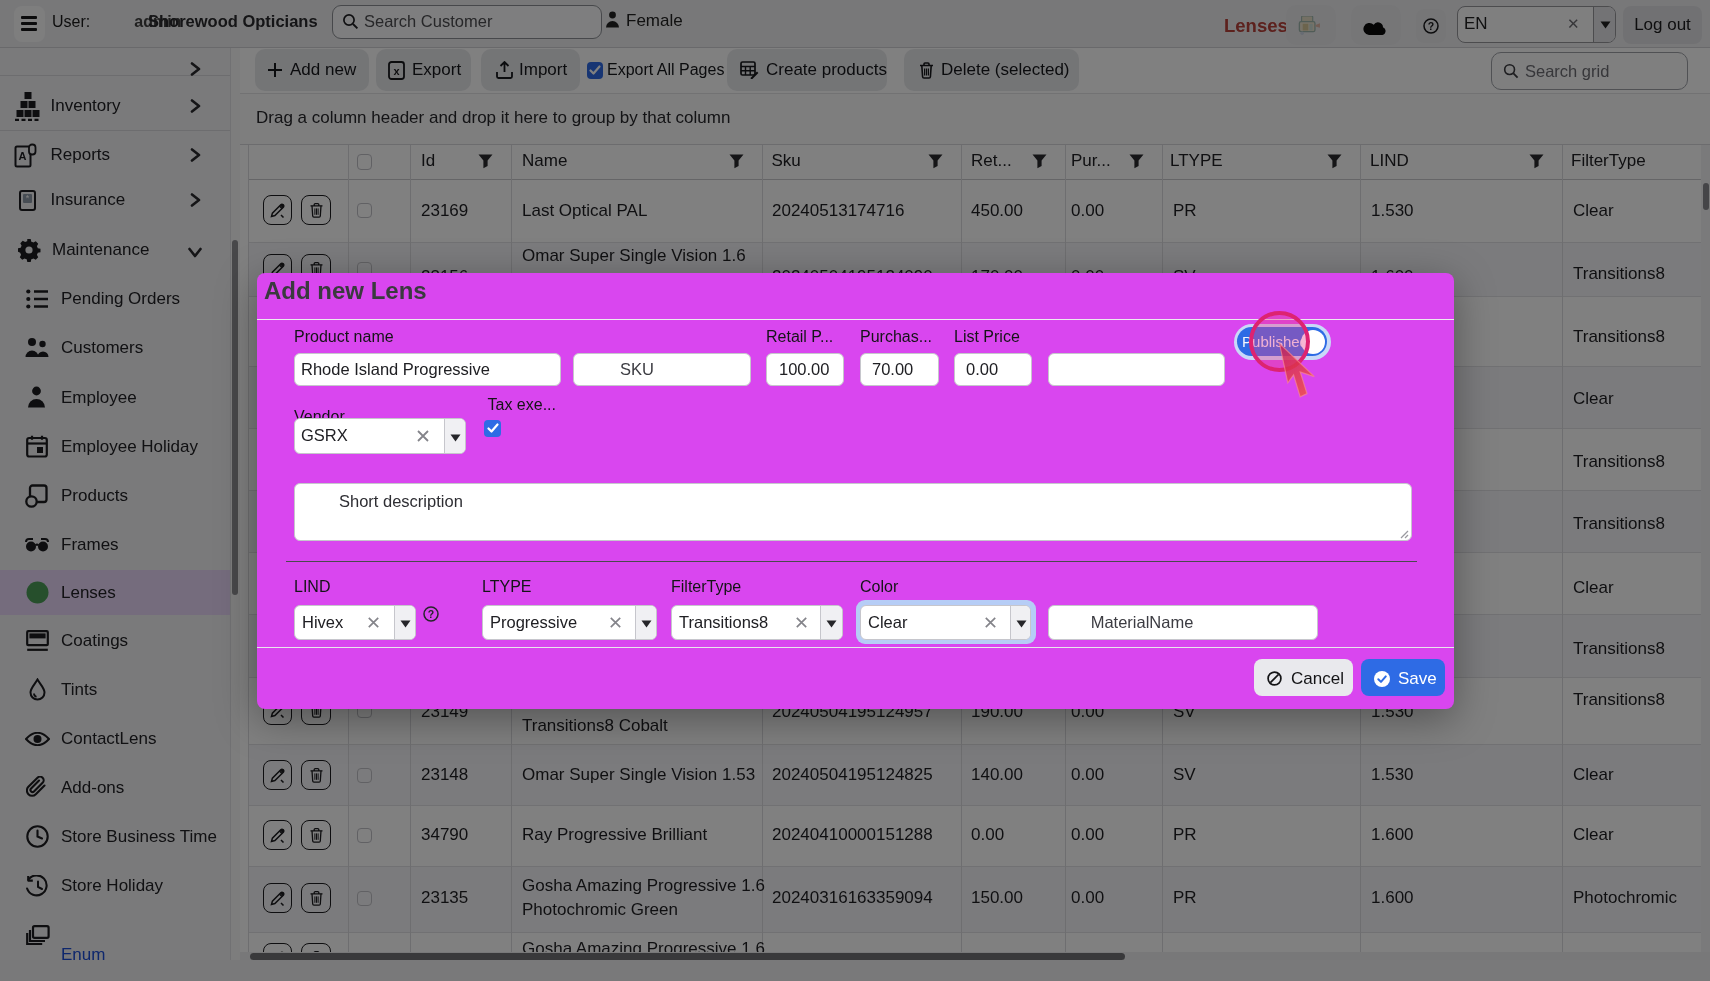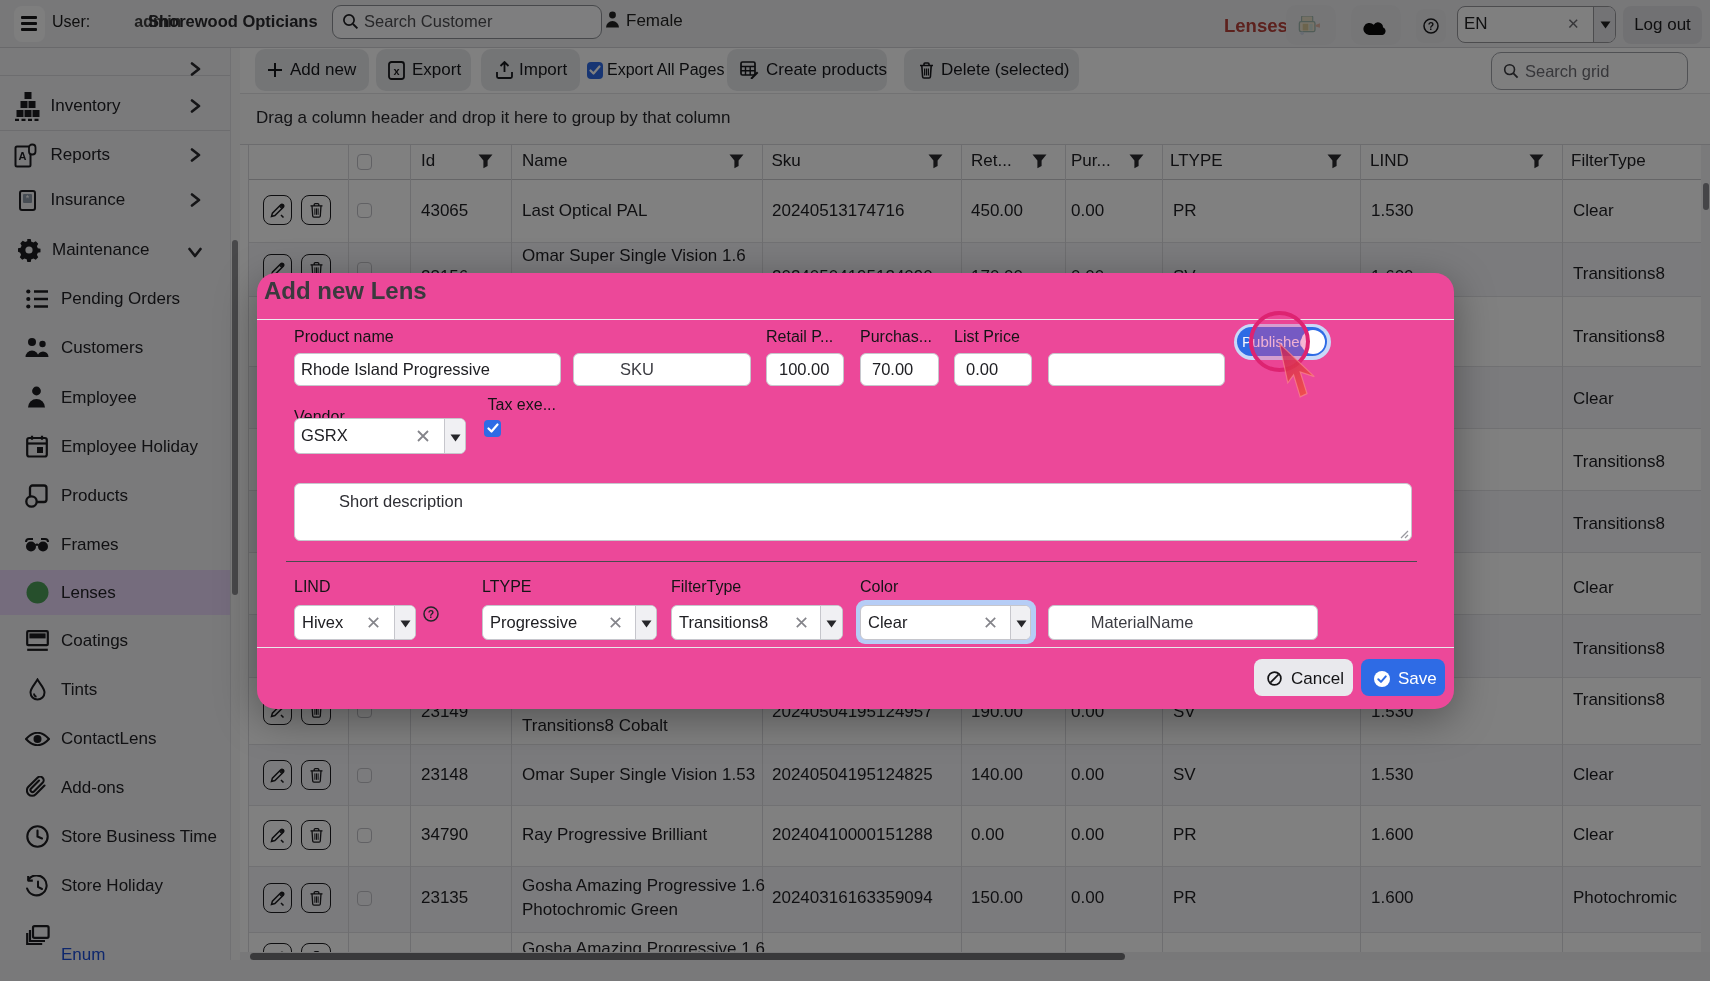--- a/index.html
+++ b/index.html
@@ -293,21 +293,21 @@
         </svg></div>
     </div>
     <div style="position:absolute;left:301px;top:195px;width:30px;height:30px;border:1.7px solid #1d1d20;border-radius:8px;">
       <div style="position:absolute;left:8px;top:7px;"><svg width="13" height="15" viewBox="0 0 13 15">
           <path d="M0.5 2.8 h12 M4.2 2.8 V1.6 a0.9 0.9 0 0 1 .9 -.9 h2.8 a0.9 0.9 0 0 1 .9 .9 v1.2" fill="none" stroke="#1d1d20" stroke-width="1.3"></path>
           <path d="M2 2.8 l.7 10.2 a1.2 1.2 0 0 0 1.2 1.1 h5.2 a1.2 1.2 0 0 0 1.2 -1.1 l.7 -10.2" fill="none" stroke="#1d1d20" stroke-width="1.3"></path>
           <path d="M4.9 5.4 v6.4 M6.5 5.4 v6.4 M8.1 5.4 v6.4" stroke="#1d1d20" stroke-width="1"></path>
         </svg></div>
     </div>
 <div style="position:absolute;left:356.5px;top:202.5px;width:15.5px;height:15.5px;border:1.5px solid #c2c2c8;border-radius:4px;"></div>
-<div style="position:absolute;left:421px;top:194px;height:34px;line-height:34px;font-size:17px;color:#1f1f23;font-weight:400;white-space:nowrap;">43065</div>
+<div style="position:absolute;left:421px;top:194px;height:34px;line-height:34px;font-size:17px;color:#1f1f23;font-weight:400;white-space:nowrap;">23169</div>
     <div style="position:absolute;left:772px;top:194px;height:34px;line-height:34px;font-size:17px;color:#1f1f23;font-weight:400;white-space:nowrap;">20240513174716</div>
     <div style="position:absolute;left:971px;top:194px;height:34px;line-height:34px;font-size:17px;color:#1f1f23;font-weight:400;white-space:nowrap;">450.00</div>
     <div style="position:absolute;left:1071px;top:194px;height:34px;line-height:34px;font-size:17px;color:#1f1f23;font-weight:400;white-space:nowrap;">0.00</div>
     <div style="position:absolute;left:1173px;top:194px;height:34px;line-height:34px;font-size:17px;color:#1f1f23;font-weight:400;white-space:nowrap;">PR</div>
     <div style="position:absolute;left:1371px;top:194px;height:34px;line-height:34px;font-size:17px;color:#1f1f23;font-weight:400;white-space:nowrap;">1.530</div>
     <div style="position:absolute;left:1573px;top:194px;height:34px;line-height:34px;font-size:17px;color:#1f1f23;font-weight:400;white-space:nowrap;">Clear</div>
 <div style="position:absolute;left:522px;top:194px;height:34px;line-height:34px;font-size:17px;color:#1f1f23;font-weight:400;white-space:nowrap;">Last Optical PAL</div>
 <div style="position:absolute;left:262.5px;top:254px;width:29px;height:30px;border:1.7px solid #1d1d20;border-radius:8px;">
       <div style="position:absolute;left:6px;top:6.5px;"><svg width="15" height="15" viewBox="0 0 15 15">
           <path d="M1.5 13.5 l.9-3.4 L10.8 1.7 a1.6 1.6 0 0 1 2.3 0 l.2.2 a1.6 1.6 0 0 1 0 2.3 L4.9 12.6 z" fill="none" stroke="#1d1d20" stroke-width="1.5"></path>
@@ -447,21 +447,21 @@
         </svg></div>
     </div>
 <div style="position:absolute;left:522px;top:932px;height:34px;line-height:34px;font-size:17px;color:#1f1f23;font-weight:400;white-space:nowrap;">Gosha Amazing Progressive 1.6</div>
 <div style="position:absolute;left:240px;top:952px;width:1470px;height:10px;background:#efeff2;"></div>
 <div style="position:absolute;left:250px;top:953px;width:875px;height:7px;border-radius:3.5px;background:#737377;"></div>
 <div style="position:absolute;left:1701px;top:145px;width:9px;height:807px;background:#f4f4f6;"></div>
 <div style="position:absolute;left:1702.5px;top:183px;width:6px;height:27px;border-radius:3px;background:#8a8a8f;"></div>
 <div style="position:absolute;left:0;top:960px;width:1710px;height:21px;background:#f2f2f4;"></div>
 </div>
 <div class="ab" style="left:0;top:0;width:1710px;height:981px;background:rgba(0,0,0,0.498);"></div>
-<div class="ab" style="left:257px;top:273px;width:1196.5px;height:436px;background:#ec4899;border-radius:19px;box-shadow:0 10px 40px rgba(0,0,0,0.35);text-decoration:underline;">
+<div class="ab" style="left:257px;top:273px;width:1196.5px;height:436px;background:#d946ef;border-radius:8px;box-shadow:0 10px 40px rgba(0,0,0,0.35);text-decoration:underline;">
 <div style="position:absolute;left:7px;top:-6.5px;height:48px;line-height:48px;font-size:24px;color:#3a3a3e;font-weight:700;white-space:nowrap;">Add new Lens</div>
 <div style="position:absolute;left:0;top:46px;width:1196.5px;height:0;border-top:1px solid #ececef;"></div>
 <div style="position:absolute;left:37px;top:47.5px;height:32px;line-height:32px;font-size:16px;color:#141416;font-weight:400;white-space:nowrap;">Product name</div>
 <div style="position:absolute;left:37px;top:80px;width:267px;height:33px;background:#fff;border:1.4px solid #c6c6cc;border-radius:6px;"></div>
 <div style="position:absolute;left:44px;top:80.0px;height:33.0px;line-height:33.0px;font-size:16.5px;color:#202024;font-weight:400;white-space:nowrap;">Rhode Island Progressive</div>
 <div style="position:absolute;left:316px;top:80px;width:177.5px;height:33px;background:#fff;border:1.4px solid #c6c6cc;border-radius:6px;"></div>
 <div style="position:absolute;left:180px;width:400px;text-align:center;top:80.0px;height:33.0px;line-height:33.0px;font-size:16.5px;color:#3c3c42;font-weight:400;white-space:nowrap;">SKU</div>
 <div style="position:absolute;left:509px;top:47.5px;height:32px;line-height:32px;font-size:16px;color:#141416;font-weight:400;white-space:nowrap;">Retail P...</div>
 <div style="position:absolute;left:509px;top:80px;width:78px;height:33px;background:#fff;border:1.4px solid #c6c6cc;border-radius:6px;"></div>
 <div style="position:absolute;left:522px;top:80.0px;height:33.0px;line-height:33.0px;font-size:16.5px;color:#202024;font-weight:400;white-space:nowrap;">100.00</div>

